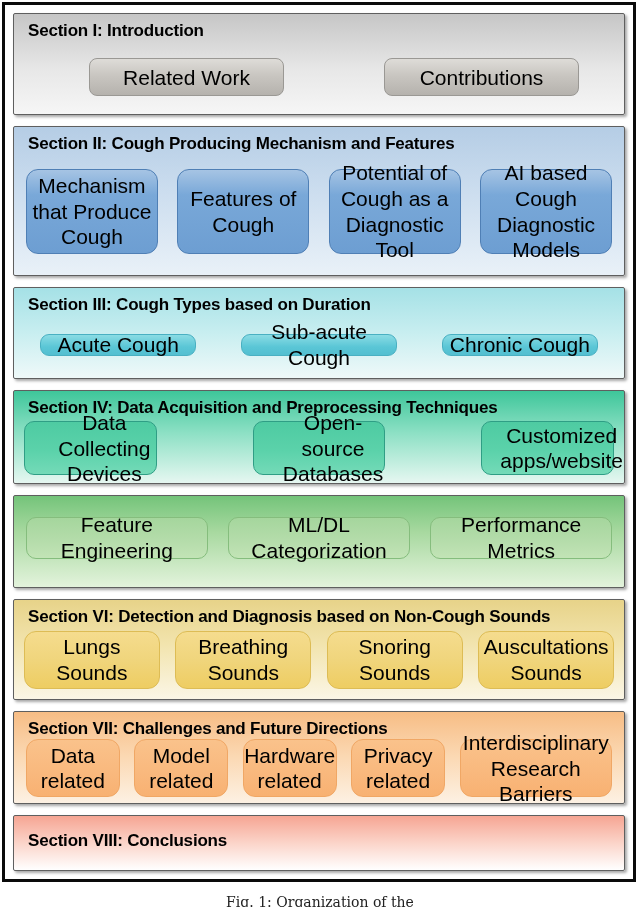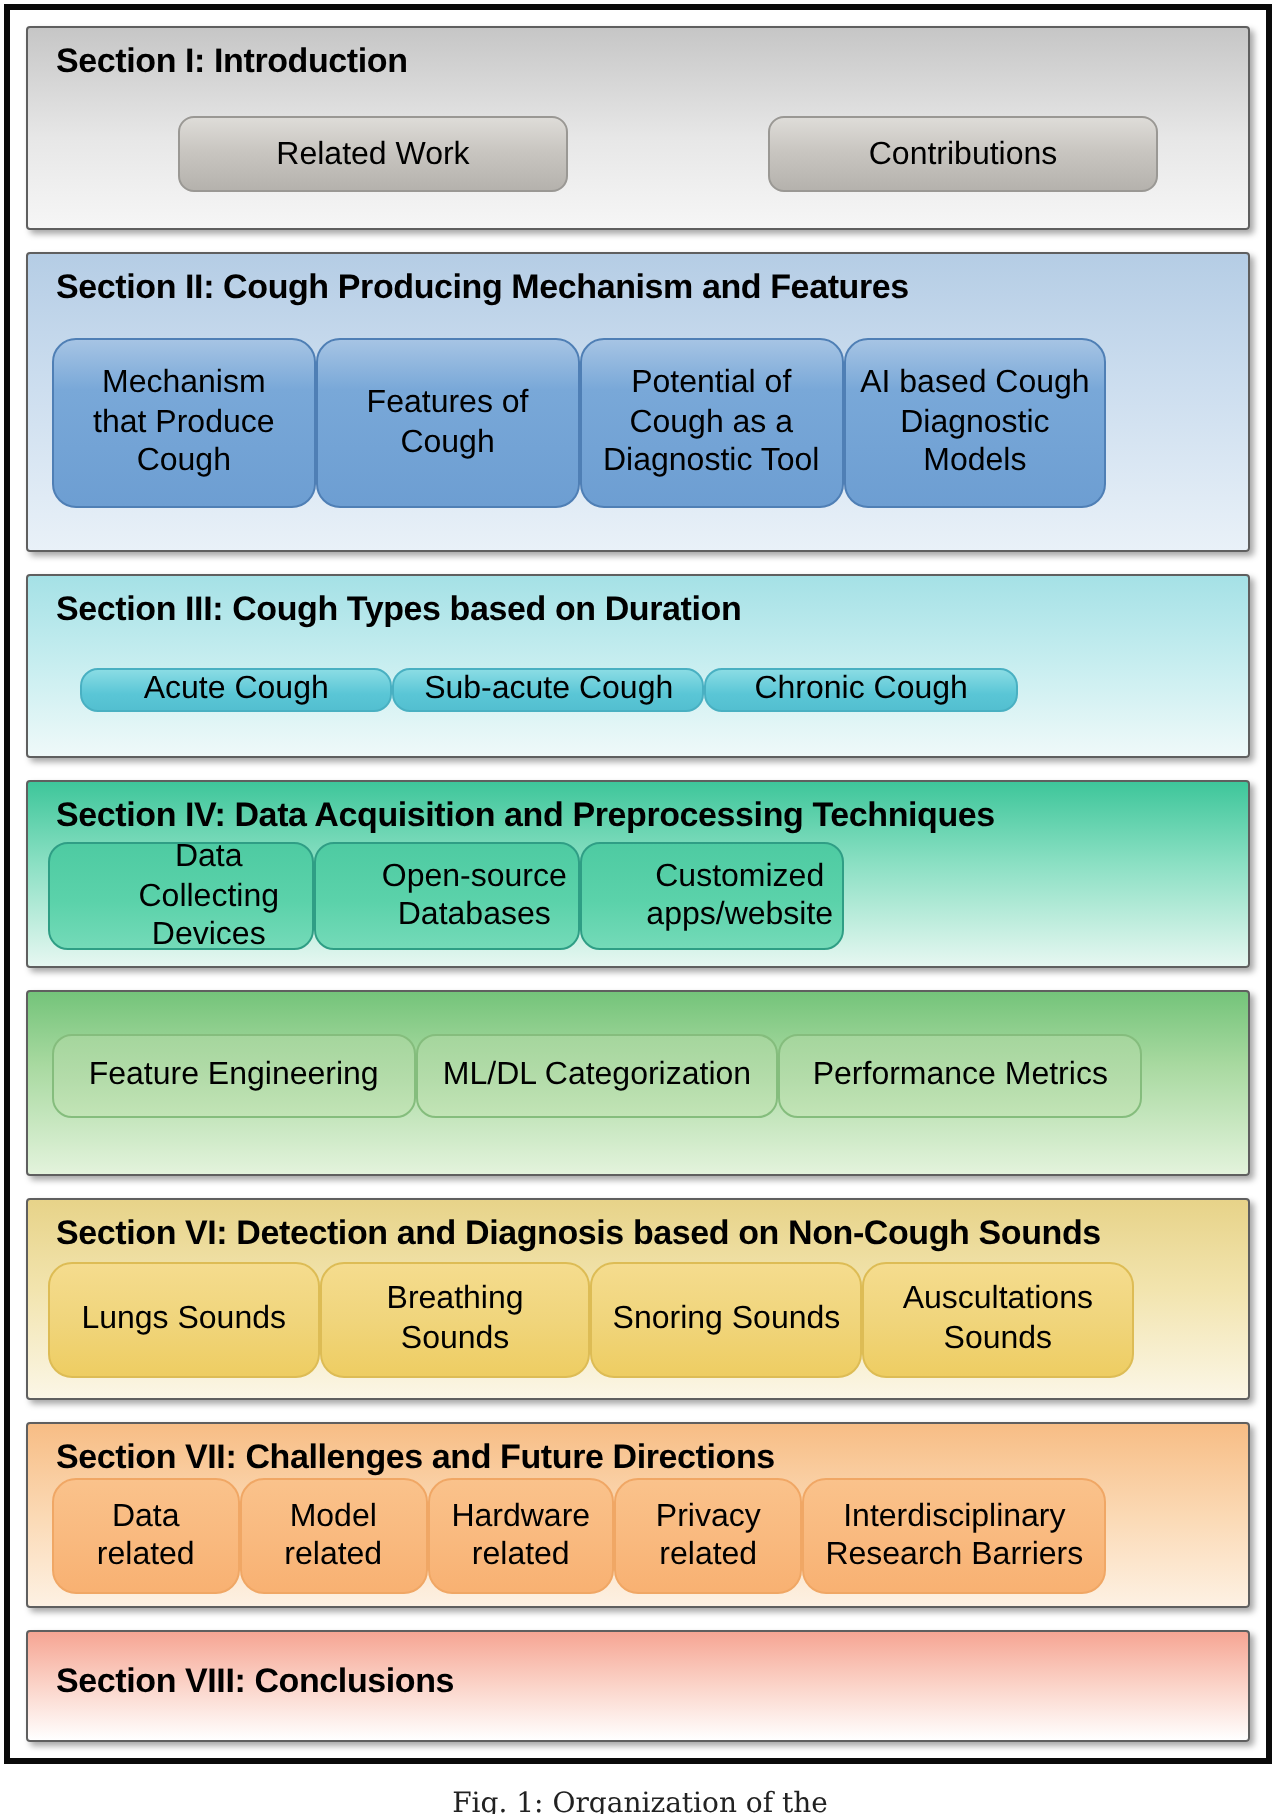--- a/index.html
+++ b/index.html
@@ -17,27 +17,27 @@
     border:1px solid #5f5f5f;border-radius:2px;
     box-shadow:2px 2px 3px rgba(0,0,0,0.35);
     display:flex;flex-direction:column;
   }
   .panel-title{
     padding:7px 14px 0 14px;
     font-size:17px;font-weight:700;color:#000;letter-spacing:-0.2px;
     white-space:nowrap;
   }
   .row{
-    flex:1;display:flex;align-items:center;justify-content:flex-start;
+    flex:1;display:flex;align-items:center;justify-content:space-between;
     box-sizing:border-box;
   }
   .box{
     box-sizing:border-box;display:flex;align-items:center;justify-content:center;
     text-align:center;white-space:pre-line;line-height:1.22;
-    font-size:16px;color:#000;padding:2px 4px;
+    font-size:21px;color:#000;padding:2px 4px;
   }
   
   .s1{height:106px;background:linear-gradient(180deg,#c6c6c6 0%,#e7e7e7 55%,#f6f6f6 100%);}
   .s1 .row{justify-content:center;gap:100px;padding-left:30px;}
   .s1 .box{width:195px;height:38px;border-radius:8px;
     background:linear-gradient(180deg,#dedcd8 0%,#c9c6c1 45%,#b5b2ad 100%);
     border:1px solid #9a9894;}
   
   .s2{height:157px;background:linear-gradient(180deg,#b5cde5 0%,#cadcee 40%,#e9f1f8 100%);}
   .s2 .row{padding:0 12px 6px 12px;}

